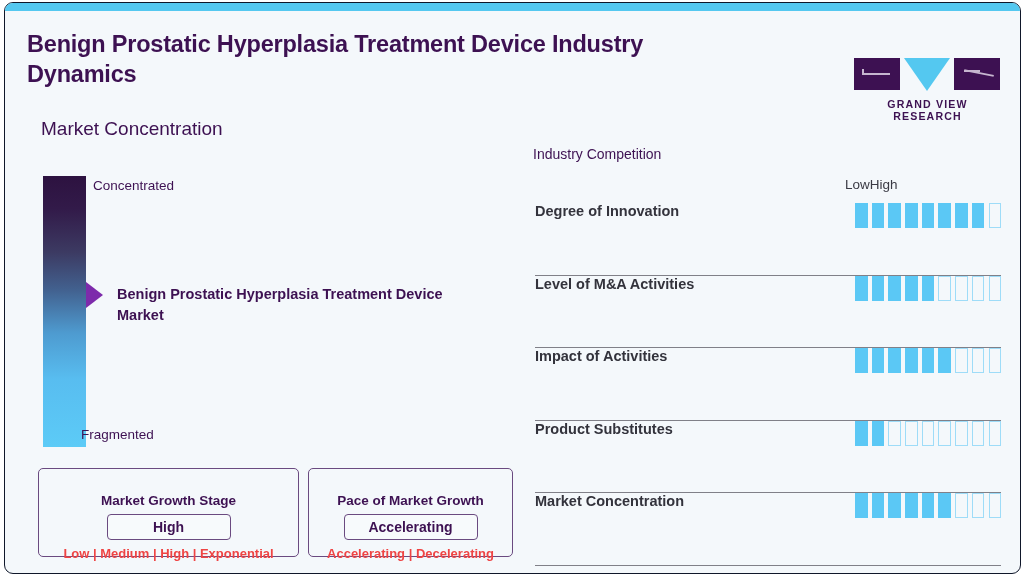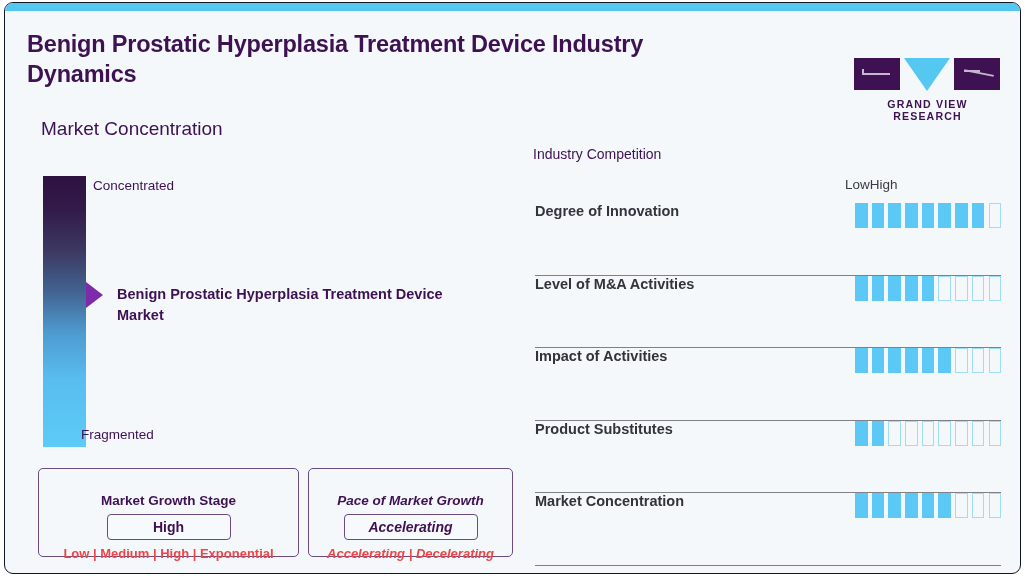--- a/index.html
+++ b/index.html
@@ -109,21 +109,21 @@
 
   
   .stage-box {
     position: absolute;
     border: 1px solid #6a4a80; border-radius: 5px;
     background: #f4f8fb;
     display: flex; flex-direction: column; align-items: center;
     padding-top: 24px;
   }
   #box-growth { left: 33px; top: 465px; width: 261px; height: 89px; }
-  #box-pace  { left: 303px; top: 465px; width: 205px; height: 89px; font-style: italic; }
+  #box-pace  { left: 303px; top: 465px; width: 205px; height: 89px; }
   .stage-title {
     font-size: 13.5px; font-weight: bold; color: #3d1152;
   }
   .stage-pill {
     margin-top: 6px;
     border: 1px solid #6a4a80; border-radius: 4px;
     background: #f7fafc;
     font-size: 14px; font-weight: bold; color: #3d1152;
     padding: 4px 0; text-align: center;
   }

